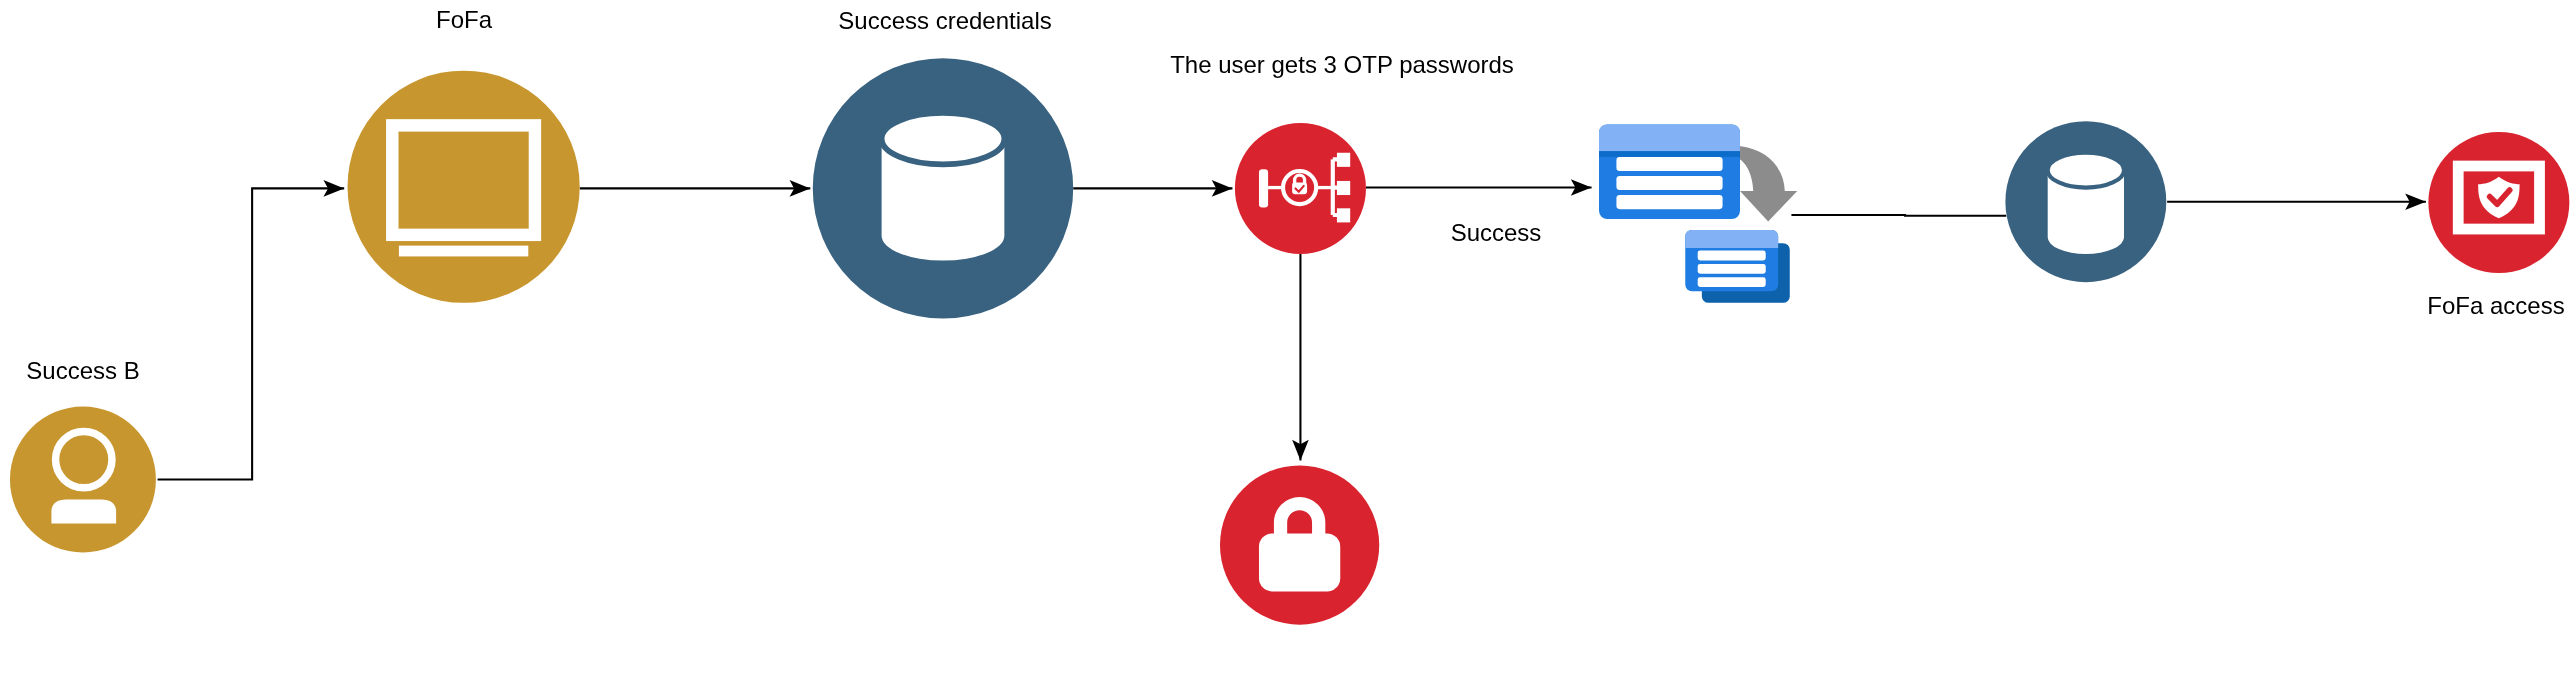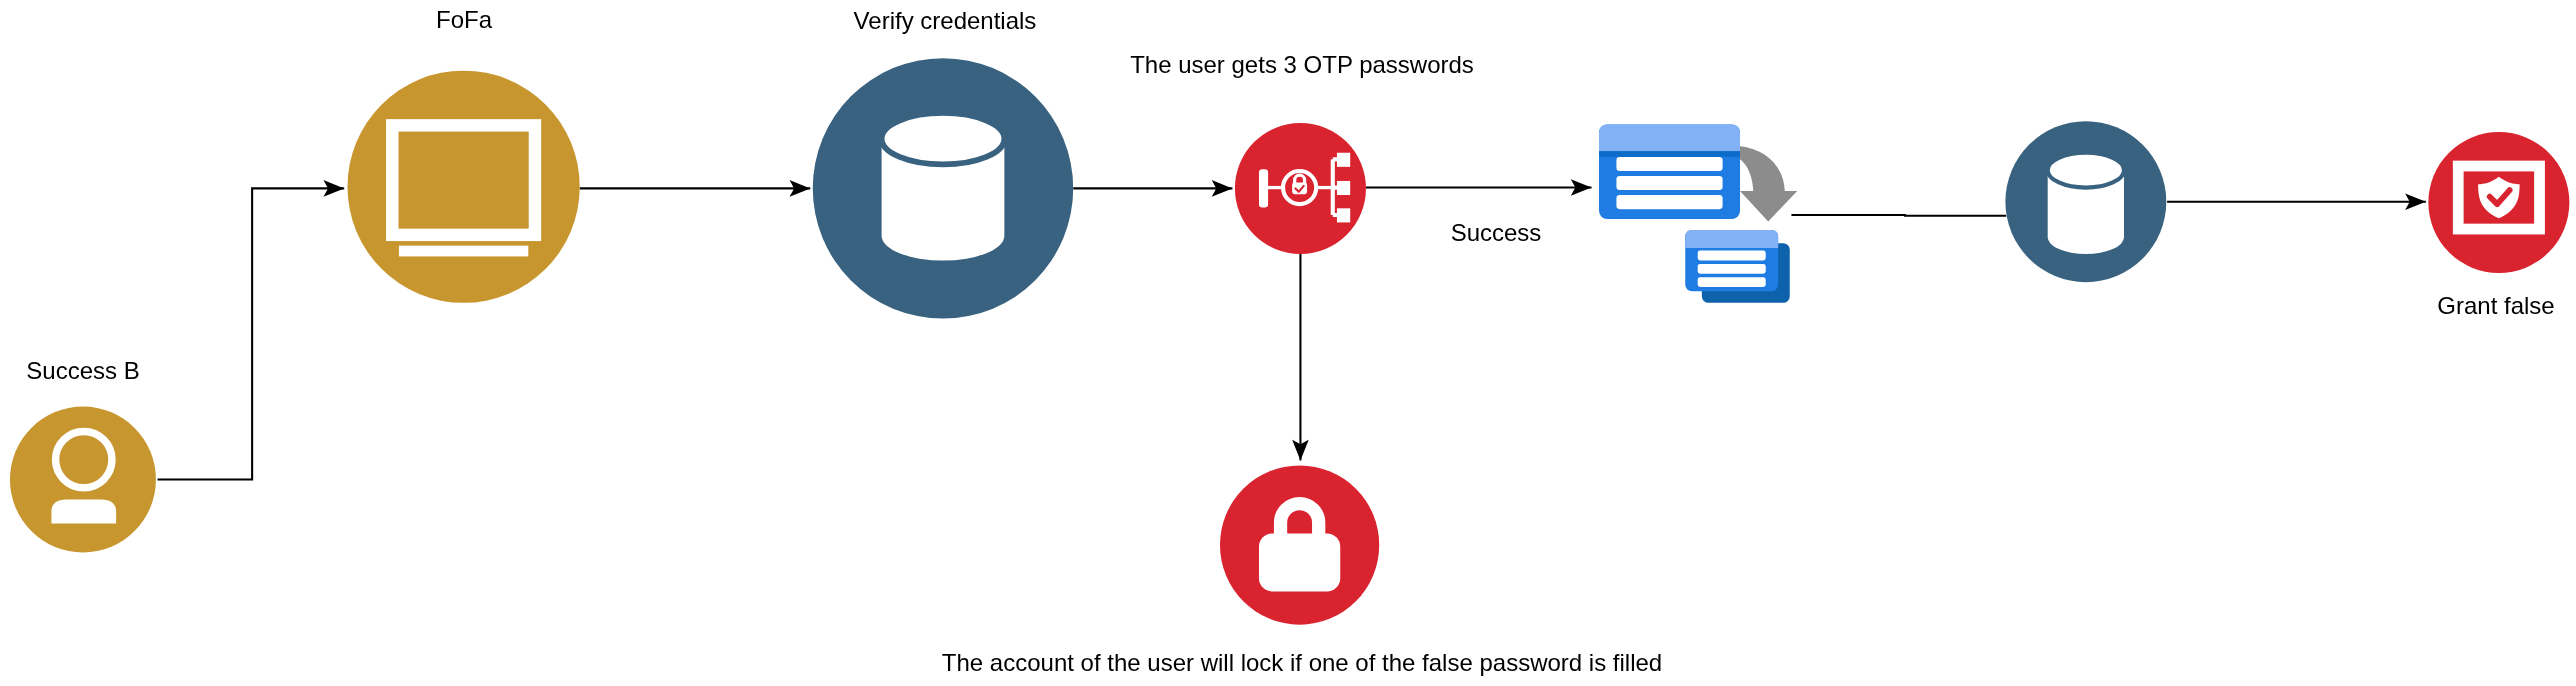--- a/index.html
+++ b/index.html
@@ -124,20 +124,19 @@
       <circle cx="1567" cy="657" r="96" fill="var(--red)"></circle>
       <g>
         <path d="M1544,648 L1544,630 A23,23 0 0 1 1590,630 L1590,648" stroke="var(--icon_white)" stroke-width="16" fill="none"></path>
         <rect x="1518" y="643" width="98" height="70" rx="16" fill="var(--icon_white)"></rect>
       </g>
     </g>
   </svg>
 
   <div class="lbl" style="left:83px;top:357px">Success B</div>
   <div class="lbl" style="left:464px;top:5.8px">FoFa</div>
-  <div class="lbl" style="left:945px;top:6.6px">Verify credentials</div>
-  <div class="lbl" style="left:1302px;top:51px">The user gets 3 OTP passwords</div>
+  <div class="lbl" style="left:945px;top:6.6px">Success credentials</div>
+  <div class="lbl" style="left:1342px;top:51px">The user gets 3 OTP passwords</div>
   <div class="lbl" style="left:1496px;top:219px">Success</div>
-  <div class="lbl" style="left:2496px;top:292px">Grant false</div>
-  <div class="lbl" style="left:1302px;top:649px">The account of the user will lock if one of the false password is filled</div>
+  <div class="lbl" style="left:2496px;top:292px">FoFa access</div>
 
 </div>
 
 
 </body></html>

